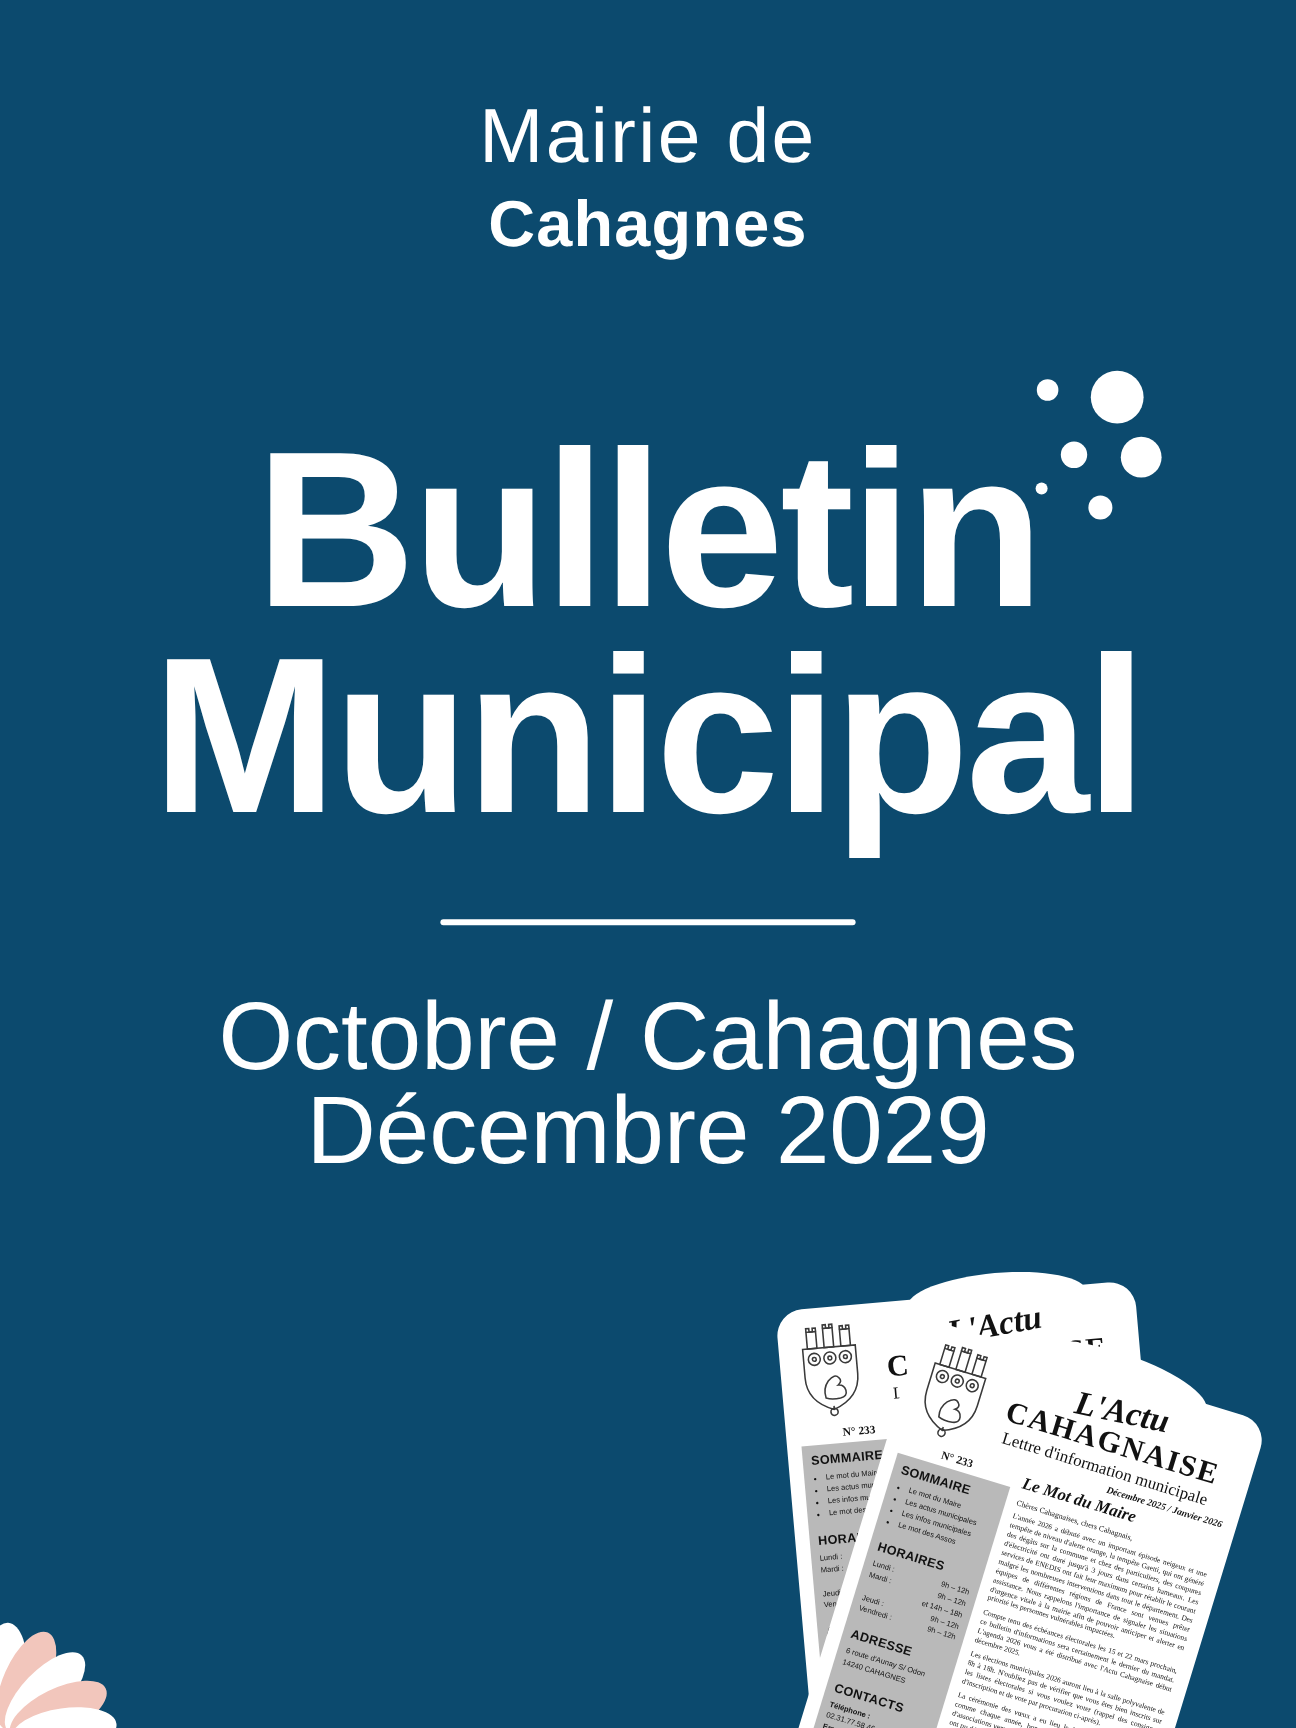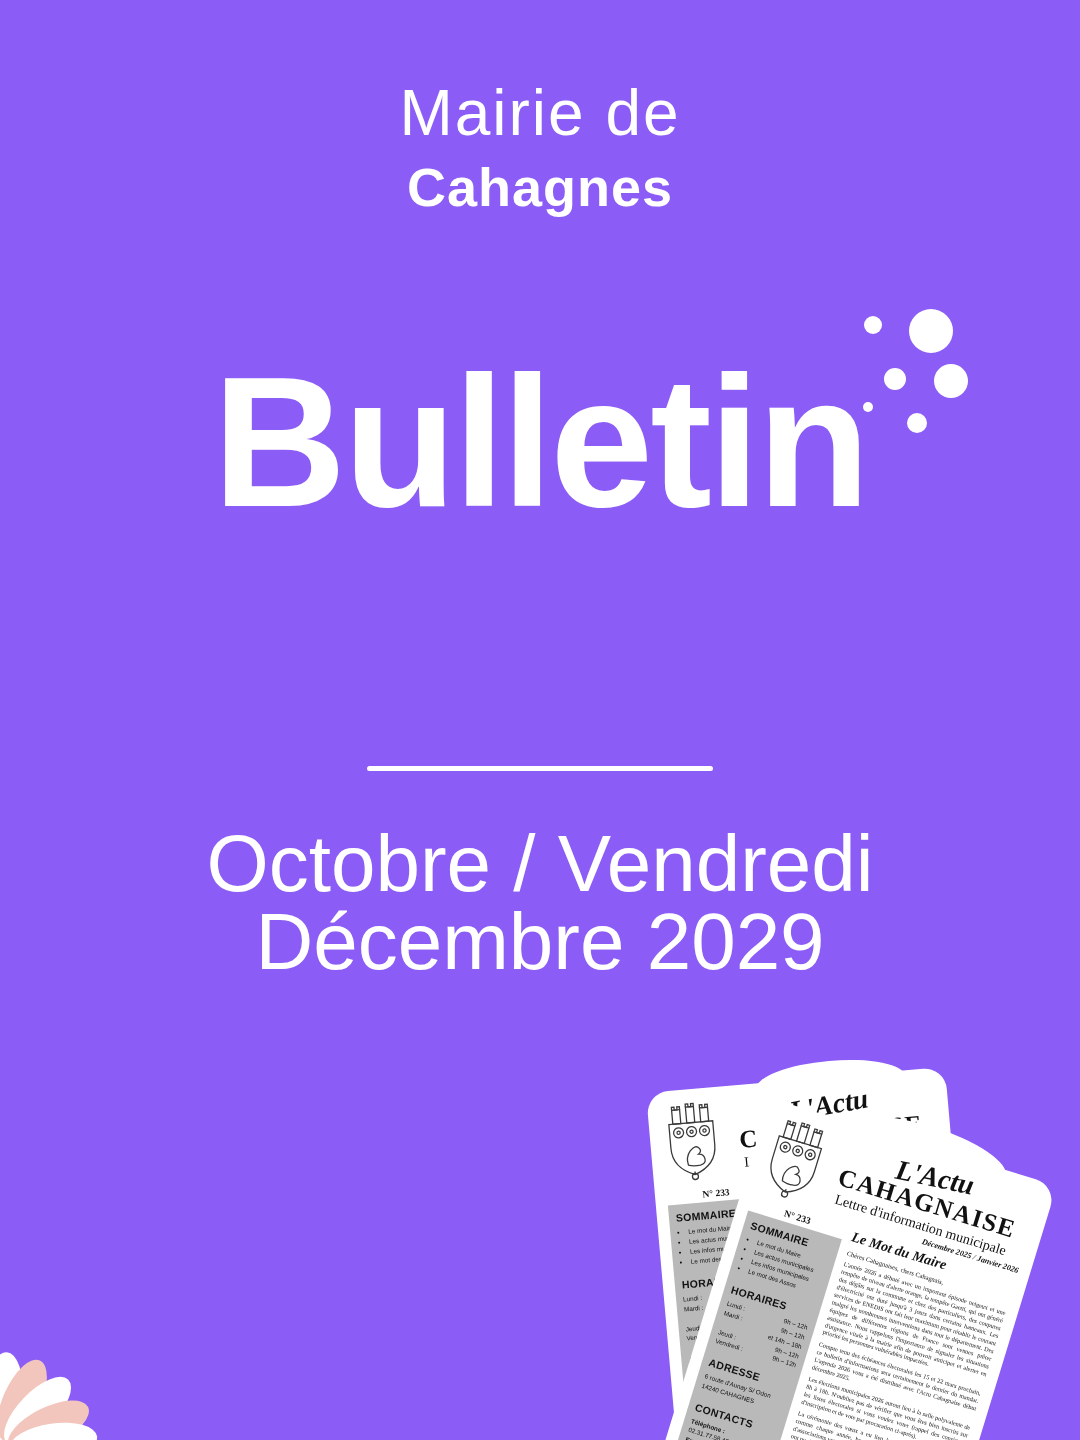--- a/index.html
+++ b/index.html
@@ -1,18 +1,18 @@
 <!DOCTYPE html>
 <html><head>
 <meta charset="utf-8">
 <style>
   html,body { margin:0; padding:0; }
   .canvas {
     position:relative; width:1080px; height:1440px;
-    background:#8b5cf6; overflow:hidden;
+    background:#0c4a6e; overflow:hidden;
     font-family:"Liberation Sans", sans-serif;
   }
   
   .org-block { position:absolute; top:76px; left:0; width:100%; text-align:center; color:#fff; }
   .org-line1 { font-size:64px; font-weight:400; letter-spacing:2px; }
   .org-line2 { font-size:54px; font-weight:700; letter-spacing:1px; margin-top:6px; }
   .main-title { position:absolute; top:356px; left:0; width:100%; text-align:center;
                 color:#fff; font-weight:700; font-size:185px; line-height:0.93; letter-spacing:-3px; }
   .divider { position:absolute; top:766px; left:367px; width:346px; height:5px;
              background:#fff; border-radius:3px; }
@@ -66,26 +66,27 @@
 
   <div class="dot" style="left:864px;top:316px;width:18px;height:18px;"></div>
   <div class="dot" style="left:909px;top:309px;width:44px;height:44px;"></div>
   <div class="dot" style="left:884px;top:368px;width:22px;height:22px;"></div>
   <div class="dot" style="left:934px;top:364px;width:34px;height:34px;"></div>
   <div class="dot" style="left:863px;top:402px;width:10px;height:10px;"></div>
   <div class="dot" style="left:907px;top:413px;width:20px;height:20px;"></div>
 
   <div class="main-title">
     <div>Bulletin</div>
+    <div>Municipal</div>
   </div>
 
   <div class="divider"></div>
 
   <div class="date-block">
-    <div class="dl1">Octobre / Vendredi</div>
+    <div class="dl1">Octobre / Cahagnes</div>
     <div class="dl2">Décembre 2029</div>
   </div>
 
   <div class="doc" style="left:646px; top:1093px; transform:rotate(-5deg);">
     <div class="bump" style="left:110px;top:-16px;width:150px;height:44px;"></div>
     <div class="doc-inner">
       <div class="masthead">
         <svg class="coat" viewBox="0 0 60 78">
           <g fill="none" stroke="#3a3a3a" stroke-width="1.3">
             <rect x="12" y="4" width="8" height="14"></rect>

